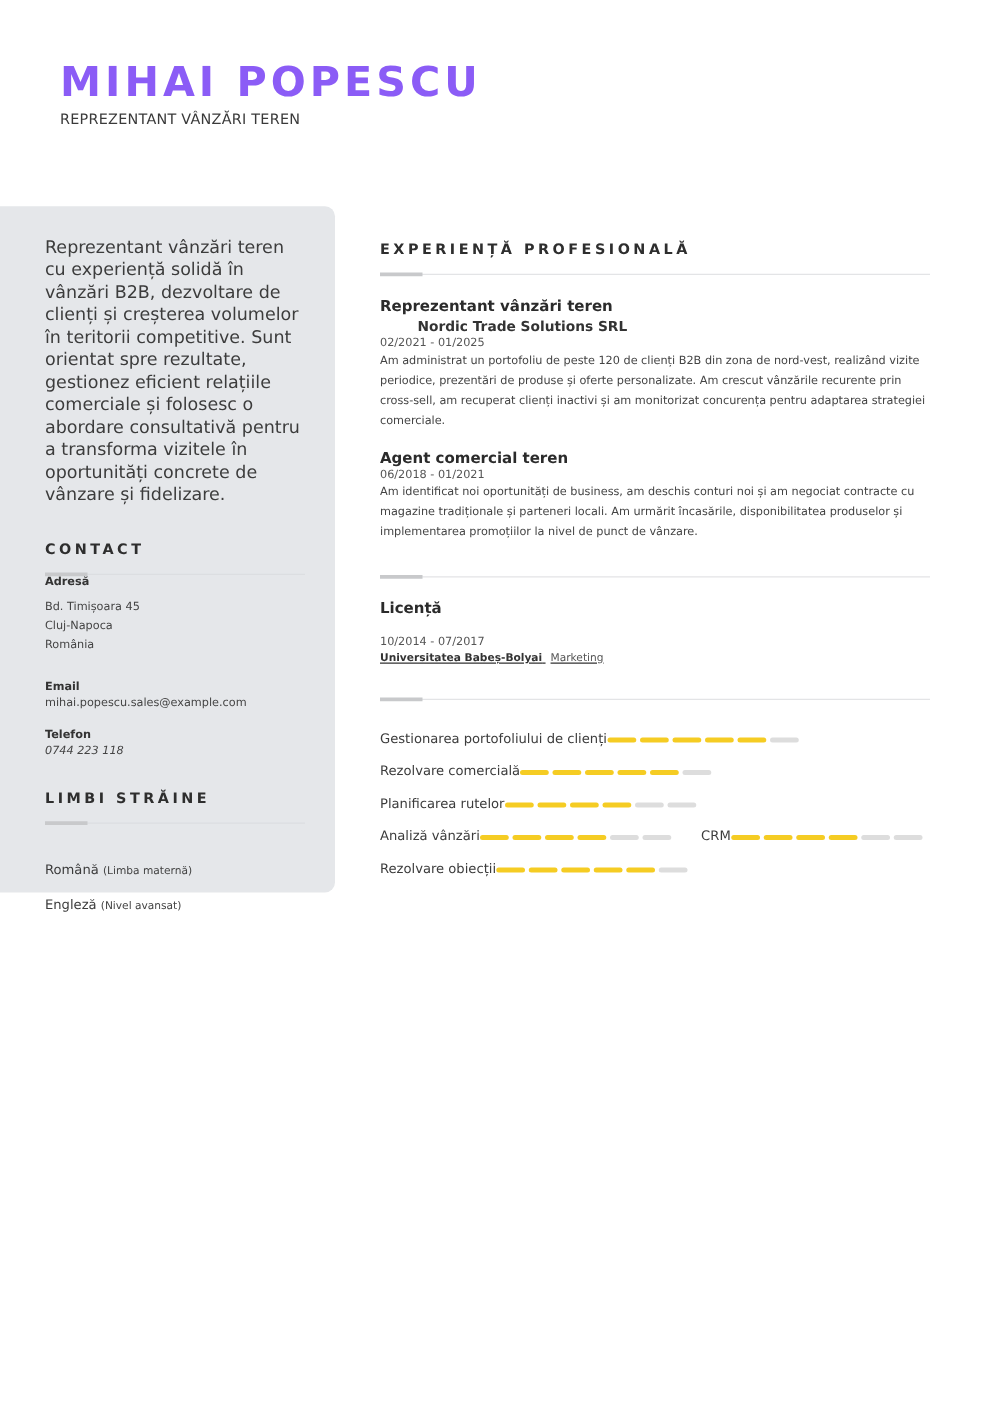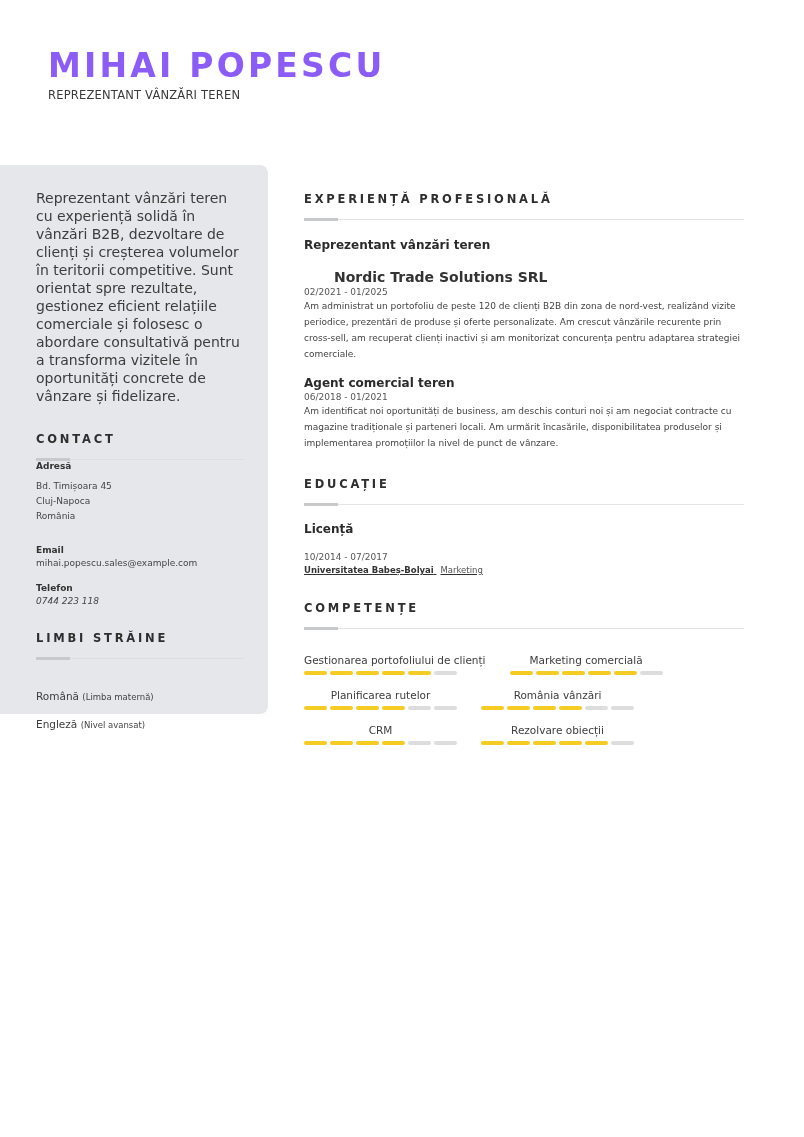--- a/index.html
+++ b/index.html
@@ -76,30 +76,30 @@
     }
     .main-heading {
       font-size: 11.5px;
       font-weight: bold;
       letter-spacing: 2.8px;
       color: #2e2e2e;
     }
     .job-title {
       font-size: 12px; font-weight: bold; color: #2b2b2b;
     }
-    .company { font-size: 14px; font-weight: bold; color: #333; margin-top: 17px; padding-left: 30px; }
+    .company { font-size: 11px; font-weight: bold; color: #333; margin-top: 3px; padding-left: 30px; }
     .dates { font-size: 9px; color: #555; margin-top: 2px; }
     .desc { font-size: 9px; line-height: 16px; color: #444; margin-top: 1px; }
 
     .skills {
       display: flex; flex-wrap: wrap;
       column-gap: 24px; row-gap: 14px;
       margin-top: 24px;
     }
-    .skill { display: flex; flex-direction: column; text-align: center; }
+    .skill { display: flex; flex-direction: row; }
     .skill-name { font-size: 10.5px; color: #3c3c3c; }
     .bars { display: flex; gap: 3px; margin-top: 5px; }
     .bar {
       width: 23px; height: 4px; border-radius: 2px; background: #dddddd;
     }
     .bar.on { background: #f5cc23; }
   </style>
 </head>
 <body>
 
@@ -172,57 +172,55 @@
     </div>
 
     <div style="margin-top:14px;">
       <div class="job-title">Agent comercial teren</div>
       <div class="dates">06/2018 - 01/2021</div>
       <div class="desc">Am identificat noi oportunități de business, am deschis conturi noi și am negociat contracte cu magazine tradiționale și parteneri locali. Am urmărit încasările, disponibilitatea produselor și implementarea promoțiilor la nivel de punct de vânzare.</div>
     </div>
   </section>
 
   <section style="margin-top:26px;">
-    <div class="main-heading">EDUCAȚIE</div>
     <div class="rule">
         <div class="line"></div>
         <div class="accent"></div>
       </div>
 
     <div style="margin-top:16px;">
       <div class="job-title">Licență</div>
       <div class="dates" style="margin-top:16px;">10/2014 - 07/2017</div>
       <div style="font-size:8.5px; margin-top:3px;text-decoration:underline;">
         <span style="font-weight:bold; color:#333;">Universitatea Babeș-Bolyai</span>
         <span style="color:#555; margin-left:4px;">Marketing</span>
       </div>
     </div>
   </section>
 
   <section style="margin-top:26px;">
-    <div class="main-heading">COMPETENȚE</div>
     <div class="rule">
         <div class="line"></div>
         <div class="accent"></div>
       </div>
 
     <div class="skills" id="skills">
         <div class="skill">
           <div class="skill-name">Gestionarea portofoliului de clienți</div>
           <div class="bars">
             <span class="bar on" style="background: rgb(245, 204, 35);"></span>
             <span class="bar on" style="background: rgb(245, 204, 35);"></span>
             <span class="bar on" style="background: rgb(245, 204, 35);"></span>
             <span class="bar on" style="background: rgb(245, 204, 35);"></span>
             <span class="bar on" style="background: rgb(245, 204, 35);"></span>
             <span class="bar"></span>
           </div>
         </div>
         <div class="skill">
-          <div class="skill-name">Marketing comercială</div>
+          <div class="skill-name">Rezolvare comercială</div>
           <div class="bars">
             <span class="bar on" style="background: rgb(245, 204, 35);"></span>
             <span class="bar on" style="background: rgb(245, 204, 35);"></span>
             <span class="bar on" style="background: rgb(245, 204, 35);"></span>
             <span class="bar on" style="background: rgb(245, 204, 35);"></span>
             <span class="bar on" style="background: rgb(245, 204, 35);"></span>
             <span class="bar"></span>
           </div>
         </div>
         <div class="skill">
@@ -230,21 +228,21 @@
           <div class="bars">
             <span class="bar on" style="background: rgb(245, 204, 35);"></span>
             <span class="bar on" style="background: rgb(245, 204, 35);"></span>
             <span class="bar on" style="background: rgb(245, 204, 35);"></span>
             <span class="bar on" style="background: rgb(245, 204, 35);"></span>
             <span class="bar"></span>
             <span class="bar"></span>
           </div>
         </div>
         <div class="skill">
-          <div class="skill-name">România vânzări</div>
+          <div class="skill-name">Analiză vânzări</div>
           <div class="bars">
             <span class="bar on" style="background: rgb(245, 204, 35);"></span>
             <span class="bar on" style="background: rgb(245, 204, 35);"></span>
             <span class="bar on" style="background: rgb(245, 204, 35);"></span>
             <span class="bar on" style="background: rgb(245, 204, 35);"></span>
             <span class="bar"></span>
             <span class="bar"></span>
           </div>
         </div>
         <div class="skill">

